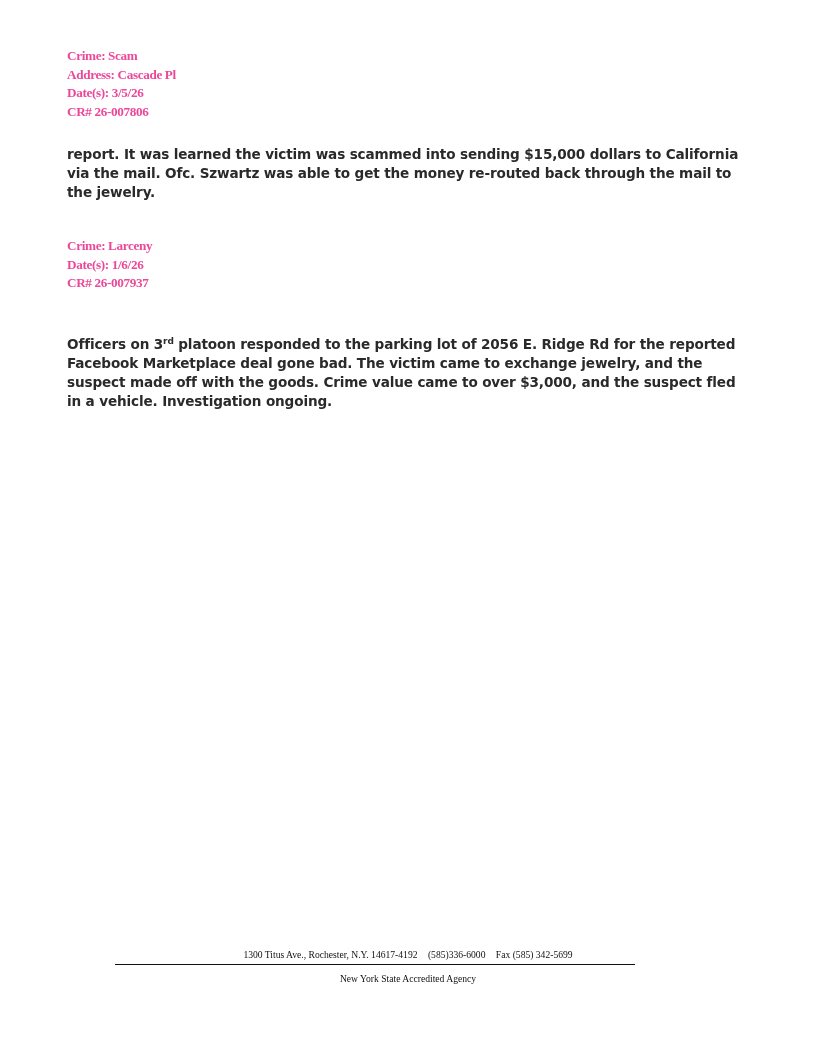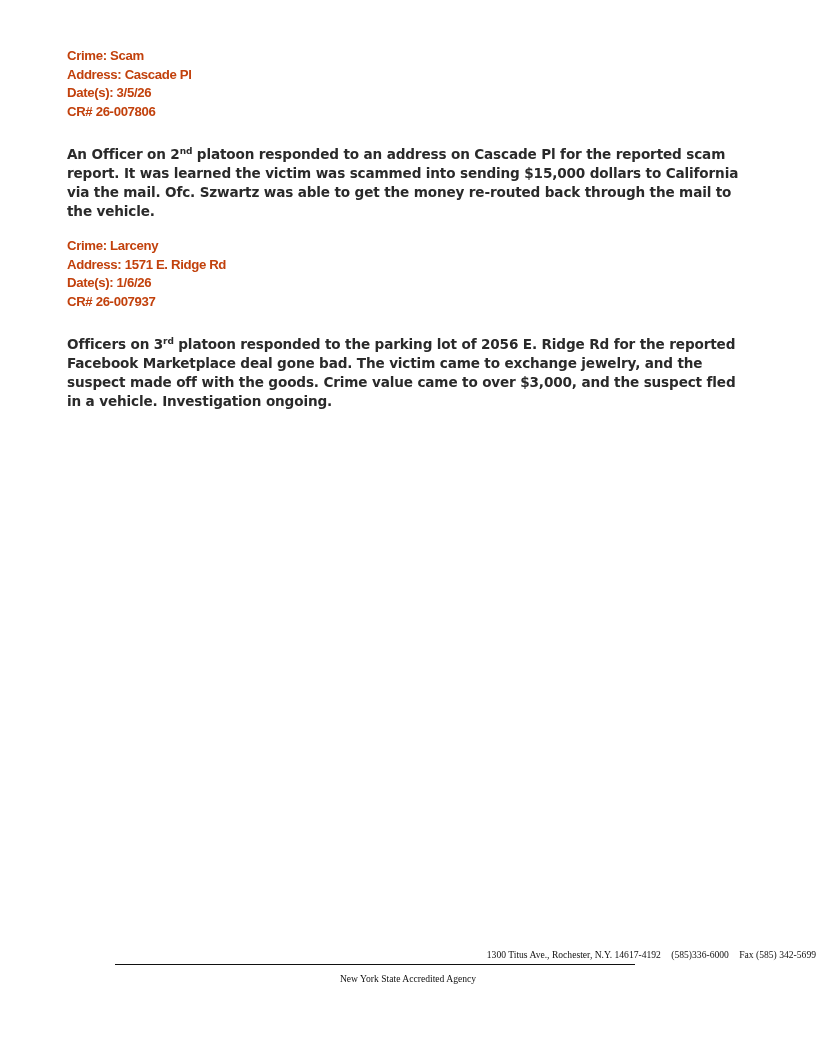--- a/index.html
+++ b/index.html
@@ -1,35 +1,35 @@
 <!DOCTYPE html>
 <html><head>
 <meta charset="utf-8">
 <style>
   html, body { margin: 0; padding: 0; background: #ffffff; }
   body { width: 816px; height: 1052px; position: relative; overflow: hidden; }
   .page { position: absolute; left: 0; top: 0; width: 816px; height: 1052px; background: #fff; }
   .entry-header {
     position: absolute; left: 67px;
-    font-family: Liberation Sans, sans-serif;
+    font-family: Liberation Serif, serif;
     font-weight: bold; font-size: 13.2px; line-height: 18.6px;
-    color: #c2410c; letter-spacing: -0.35px;
+    color: #ec4899; letter-spacing: -0.35px;
   }
   .entry-header div { white-space: nowrap; }
   .narrative {
     position: absolute; left: 67px; width: 680px;
     font-family: "DejaVu Sans", sans-serif;
     font-weight: bold; font-size: 13.6px; line-height: 19px;
     color: #2a2a2a; letter-spacing: -0.15px;
   }
   .narrative .ln { white-space: nowrap; display: block; }
   sup { font-size: 9px; line-height: 0; vertical-align: 5px; }
   .footer-address {
     position: absolute; left: 0; width: 816px; top: 949px;
-    text-align: right;
+    text-align: center;
     font-family: "Liberation Serif", serif; font-size: 9.6px; color: #111;
     padding-left: 0;
   }
   .footer-address span { display: inline-block; margin-left: 0; }
   .footer-rule {
     position: absolute; left: 115px; width: 520px; top: 964px; height: 1.4px;
     background: #111;
   }
   .footer-agency {
     position: absolute; left: 0; width: 816px; top: 973px;
@@ -43,29 +43,27 @@
 <div class="page">
 
   <div class="entry-header" style="top:47px;">
     <div>Crime: Scam</div>
     <div>Address: Cascade Pl</div>
     <div>Date(s): 3/5/26</div>
     <div>CR# 26-007806</div>
   </div>
 
   <div class="narrative" style="top:145px;">
-    <span class="ln"><span>An Officer on 2</span><sup>nd</sup><span> platoon responded to an address on Cascade Pl for the reported scam</span></span>
     <span class="ln">report. It was learned the victim was scammed into sending $15,000 dollars to California</span>
     <span class="ln">via the mail. Ofc. Szwartz was able to get the money re-routed back through the mail to</span>
-    <span class="ln">the vehicle.</span>
+    <span class="ln">the jewelry.</span>
   </div>
 
   <div class="entry-header" style="top:237px;">
     <div>Crime: Larceny</div>
-    <div>Address: 1571 E. Ridge Rd</div>
     <div>Date(s): 1/6/26</div>
     <div>CR# 26-007937</div>
   </div>
 
   <div class="narrative" style="top:335px;">
     <span class="ln"><span>Officers on 3</span><sup>rd</sup><span> platoon responded to the parking lot of 2056 E. Ridge Rd for the reported</span></span>
     <span class="ln">Facebook Marketplace deal gone bad. The victim came to exchange jewelry, and the</span>
     <span class="ln">suspect made off with the goods.  Crime value came to over $3,000, and the suspect fled</span>
     <span class="ln">in a vehicle. Investigation ongoing.</span>
   </div>

